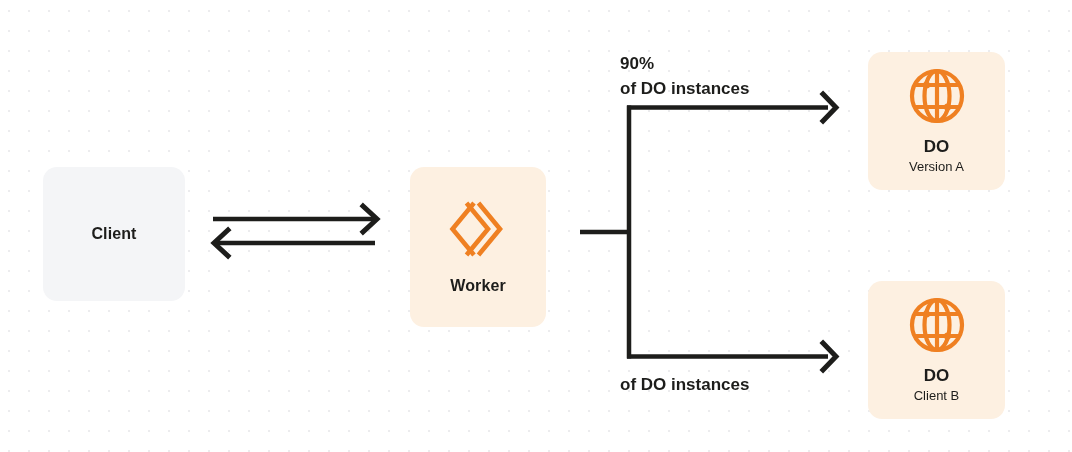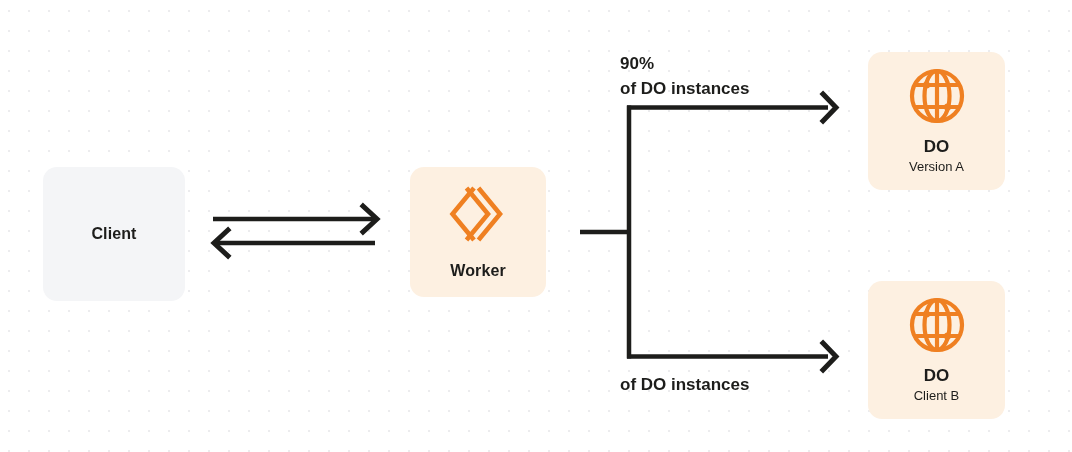--- a/index.html
+++ b/index.html
@@ -35,21 +35,21 @@
     left: 43px;
     top: 167px;
     width: 142px;
     height: 134px;
     background: #f4f5f7;
   }
   .node-worker {
     left: 410px;
     top: 167px;
     width: 136px;
-    height: 130px;
+    height: 160px;
     background: #fdf0e1;
     justify-content: center;
   }
   .node-do-a {
     left: 868px;
     top: 52px;
     width: 137px;
     height: 138px;
     background: #fdf0e1;
   }

